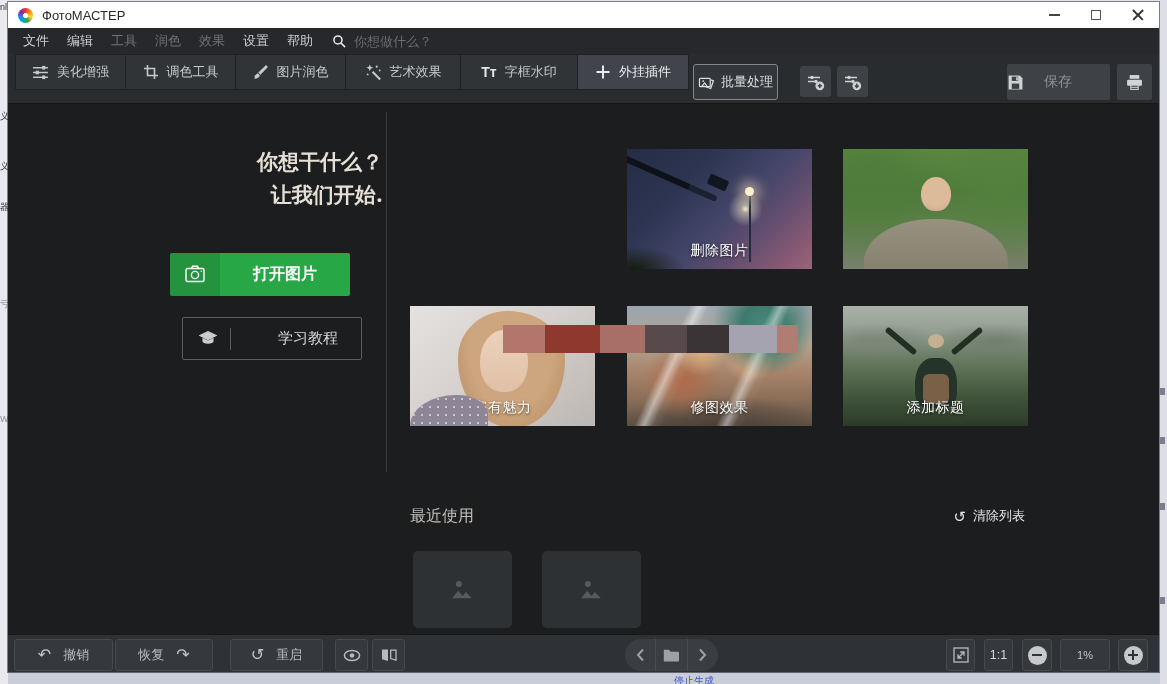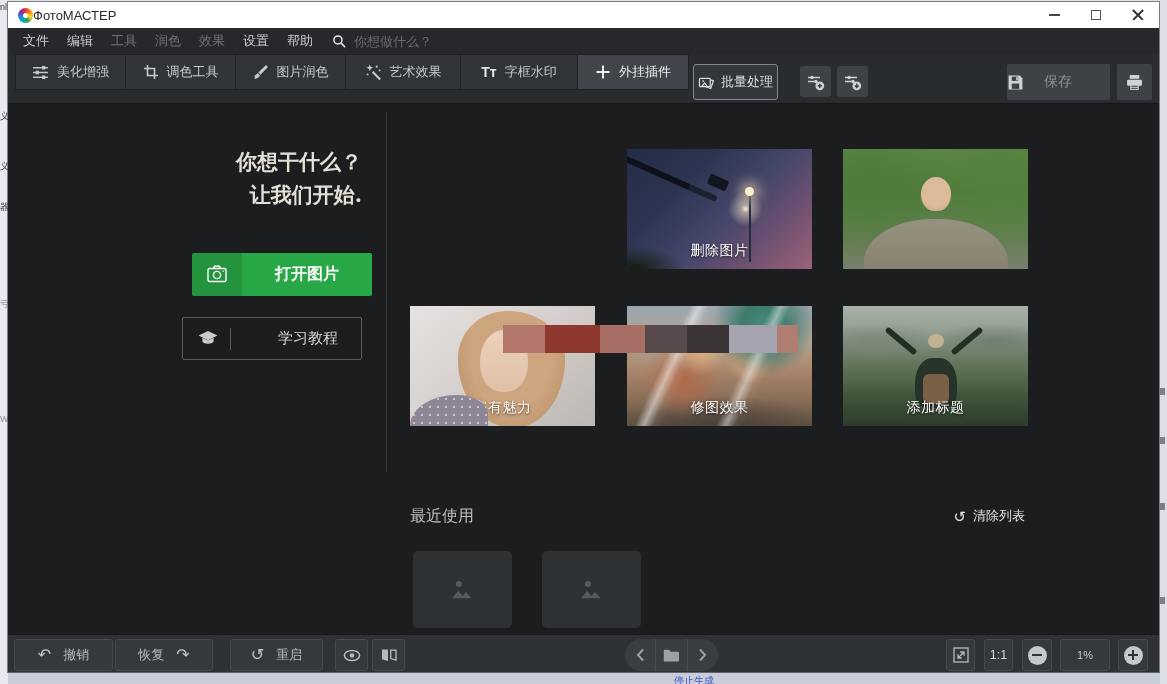--- a/index.html
+++ b/index.html
@@ -13,21 +13,21 @@
   .bg-right i{position:absolute;left:0;width:5px;height:7px;background:#5c5c70;opacity:.75}
   .bg-bottom{position:absolute;left:8px;top:672px;width:1152px;height:12px;background:#c9cdda;border-top:1px solid #a9aebc;overflow:hidden}
   .bg-bottom span{position:absolute;left:666px;top:1px;font-size:10px;color:#3d56c4}
 
   
   .app{position:absolute;left:8px;top:2px;width:1151px;height:670px;background:#1b1d1f;box-shadow:0 0 0 1px rgba(40,42,48,.55)}
 
   
   .titlebar{height:26px;background:#ffffff;display:flex;align-items:center;padding-left:10px}
   .logo{width:15px;height:15px;border-radius:50%;background:radial-gradient(circle,#fff 0 2.6px,rgba(255,255,255,0) 2.6px),conic-gradient(#e53935,#fb8c00,#fdd835,#43a047,#00acc1,#1e88e5,#8e24aa,#e53935)}
-  .apptitle{font-size:13px;color:#2b2b2b}
+  .apptitle{margin-left:9px;font-size:13px;color:#2b2b2b}
   .wctrls{margin-left:auto;display:flex;height:100%}
   .wbtn{width:42px;height:100%;display:flex;align-items:center;justify-content:center;background:transparent;border:0;cursor:pointer}
   .ic-min{width:11px;height:2px;background:#444}
   .ic-max{width:10px;height:10px;border:1.4px solid #555}
   .ic-close{position:relative;width:12px;height:12px}
   .ic-close::before,.ic-close::after{content:"";position:absolute;left:-1px;top:5px;width:14px;height:1.6px;background:#333}
   .ic-close::before{transform:rotate(45deg)}.ic-close::after{transform:rotate(-45deg)}
 
   
   .menubar{height:26px;background:#26282b;display:flex;align-items:center;padding-left:6px}
@@ -46,22 +46,22 @@
   .tab .tt{font-weight:700;font-size:14px;letter-spacing:0;color:#e2e4e6}
   .btn-batch{position:absolute;left:685px;top:10px;width:85px;height:36px;display:flex;align-items:center;justify-content:center;gap:6px;background:#33373b;border:1px solid #83878b;border-radius:3px;color:#dcdee0;font-size:13px;cursor:pointer}
   .sqbtn{position:absolute;top:12px;width:31px;height:31px;background:#3e4246;border:0;border-radius:3px;display:flex;align-items:center;justify-content:center;color:#cfd2d4;cursor:pointer}
   .btn-preset-add{left:792px}.btn-preset-export{left:829px}
   .btn-save{position:absolute;left:999px;top:10px;width:103px;height:36px;background:#3e4246;border:0;border-radius:2px;display:flex;align-items:center;gap:20px;padding-left:0;color:#8f9295;font-size:14px;cursor:pointer}
   .btn-print{position:absolute;left:1109px;top:10px;width:35px;height:36px;background:#3e4246;border:0;border-radius:2px;display:flex;align-items:center;justify-content:center;color:#d2d4d6;cursor:pointer}
 
   
   .main{position:absolute;left:0;top:102px;width:100%;height:530px;background:#1b1d1f}
   .vdivider{position:absolute;left:378px;top:8px;width:1px;height:360px;background:#3a3d40}
-  .hero-heading{position:absolute;top:42px;right:797px;text-align:right;font-family:"DejaVu Serif","Liberation Serif",serif;font-size:21px;font-weight:700;color:#e5dfd5;line-height:1.55;white-space:nowrap}
-  .btn-open{position:absolute;left:184px;top:149px;width:180px;height:43px;border:0;border-radius:2px;background:linear-gradient(90deg,rgba(0,0,0,.12) 0 50px,rgba(0,0,0,0) 50px),#28a746;color:#fff;font-size:16px;font-weight:700;cursor:pointer;padding-left:50px;font-family:inherit}
+  .hero-heading{position:absolute;top:42px;right:776px;text-align:right;font-family:"DejaVu Serif","Liberation Serif",serif;font-size:21px;font-weight:700;color:#e5dfd5;line-height:1.55;white-space:nowrap}
+  .btn-open{position:absolute;left:162px;top:149px;width:180px;height:43px;border:0;border-radius:2px;background:linear-gradient(90deg,rgba(0,0,0,.12) 0 50px,rgba(0,0,0,0) 50px),#28a746;color:#fff;font-size:16px;font-weight:700;cursor:pointer;padding-left:50px;font-family:inherit}
   .btn-open .cam{position:absolute;left:15px;top:11px}
   .btn-learn{position:absolute;left:174px;top:213px;width:180px;height:43px;background:transparent;border:1px solid #5a5e61;border-radius:2px;color:#d6d8da;font-size:15px;cursor:pointer;padding-left:72px;font-family:inherit;text-align:center}
   .btn-learn .grad{position:absolute;left:15px;top:12px;color:#c9ccce}
   .btn-learn .sep{position:absolute;left:47px;top:10px;width:1px;height:22px;background:#5a5e61}
 
   
   .card{position:absolute;width:185px;height:120px;overflow:hidden;cursor:pointer}
   .card .lbl{position:absolute;left:0;right:0;bottom:9px;text-align:center;font-size:14px;color:#fff;text-shadow:0 1px 3px rgba(0,0,0,.75);letter-spacing:.5px}
   .card span.fig{position:absolute;display:block}
   .pos-1{left:402px;top:45px}.pos-2{left:619px;top:45px}.pos-3{left:835px;top:45px}

